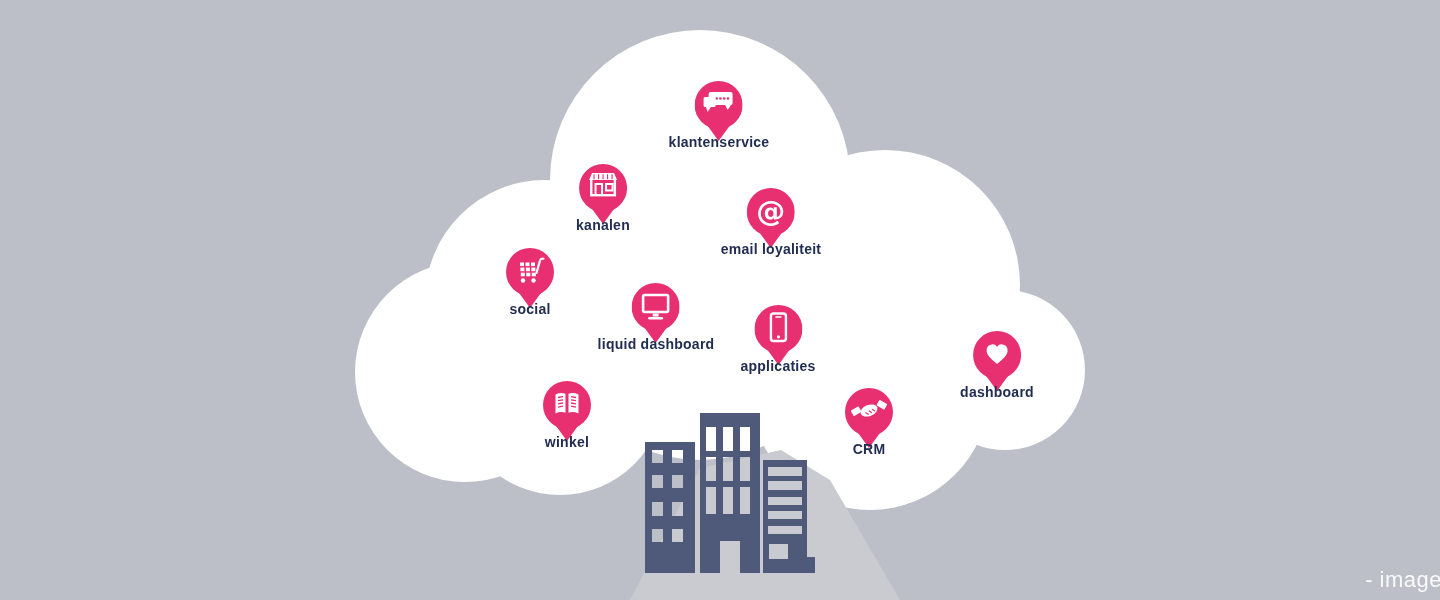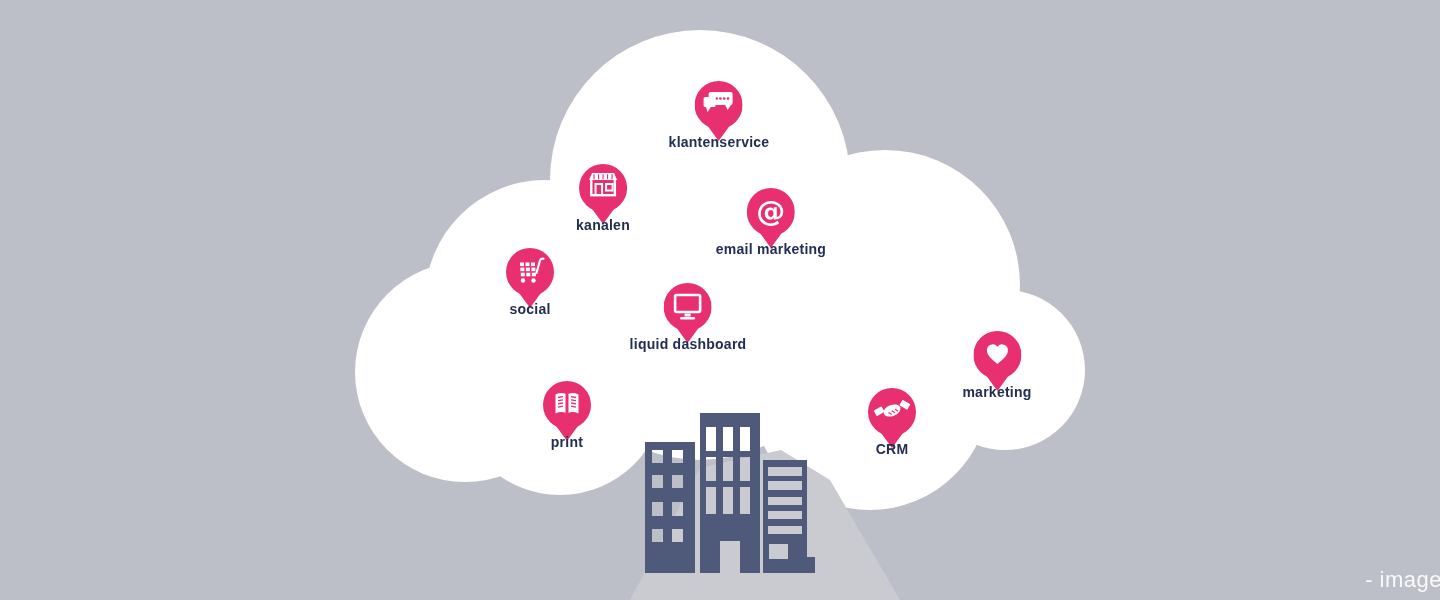--- a/index.html
+++ b/index.html
@@ -114,21 +114,21 @@
   </div>
 
   <div class="pin" style="left:771px;top:188px">
     <svg class="pin-svg" viewBox="0 0 48 62">
       <g class="pin-body">
           <circle cx="24" cy="24" r="24"></circle>
           <polygon points="8,38 40,38 24,60"></polygon>
         </g>
       <text class="at-glyph" x="24" y="33" text-anchor="middle" font-size="29" fill="#ffffff">@</text>
     </svg>
-    <div class="pin-label">email marketing</div>
+    <div class="pin-label">email loyaliteit</div>
   </div>
 
   <div class="pin" style="left:530px;top:248px">
     <svg class="pin-svg" viewBox="0 0 48 62">
       <g class="pin-body">
           <circle cx="24" cy="24" r="24"></circle>
           <polygon points="8,38 40,38 24,60"></polygon>
         </g>
       <g>
         <g class="w">
@@ -143,57 +143,71 @@
             <rect x="25.8" y="24.7" width="4" height="3.6"></rect>
           <circle cx="17" cy="32.5" r="2.2"></circle>
             <circle cx="27.5" cy="32.5" r="2.2"></circle>
         </g>
         <path class="ws" stroke-width="2.2" stroke-linecap="round" d="M30.5 25l3.5-12.5q.8-2.6 3.5-1.8"></path>
       </g>
     </svg>
     <div class="pin-label">social</div>
   </div>
 
-  <div class="pin" style="left:688px;top:283px">
+  <div class="pin" style="left:656px;top:283px">
     <svg class="pin-svg" viewBox="0 0 48 62">
       <g class="pin-body">
           <circle cx="24" cy="24" r="24"></circle>
           <polygon points="8,38 40,38 24,60"></polygon>
         </g>
       <g>
         <rect class="ws" stroke-width="2.6" x="11.5" y="12" width="25" height="17" rx="1.5"></rect>
         <rect class="w" x="21" y="30.5" width="6" height="3"></rect>
         <rect class="w" x="16.5" y="34" width="15" height="2.6" rx="1.3"></rect>
       </g>
     </svg>
     <div class="pin-label">liquid dashboard</div>
   </div>
 
+  <div class="pin" style="left:778px;top:305px">
+    <svg class="pin-svg" viewBox="0 0 48 62">
+      <g class="pin-body">
+          <circle cx="24" cy="24" r="24"></circle>
+          <polygon points="8,38 40,38 24,60"></polygon>
+        </g>
+      <g>
+        <rect class="ws" stroke-width="2.4" x="16.5" y="8.5" width="15" height="27.5" rx="2.5"></rect>
+        <path class="ws" stroke-width="1.6" d="M21 12h6"></path>
+        <circle class="w" cx="24" cy="31.8" r="1.6"></circle>
+      </g>
+    </svg>
+    <div class="pin-label">applicaties</div>
+  </div>
 
 
 
   <div class="pin" style="left:567px;top:381px">
     <svg class="pin-svg" viewBox="0 0 48 62">
       <g class="pin-body">
           <circle cx="24" cy="24" r="24"></circle>
           <polygon points="8,38 40,38 24,60"></polygon>
         </g>
       <g>
         <path class="w" d="M12.5 13.5q5-2.5 10-.8v19q-5-1.7-10 .8z"></path>
         <path class="w" d="M35.5 13.5q-5-2.5-10-.8v19q5-1.7 10 .8z"></path>
         <g class="pl" stroke-width="1.3">
           <path d="M15 16.5l5-.9M15 19.7l5-.9M15 22.9l5-.9M15 26.1l5-.9"></path>
           <path d="M28 15.6l5 .9M28 18.8l5 .9M28 22l5 .9M28 25.2l5 .9"></path>
         </g>
       </g>
     </svg>
-    <div class="pin-label">print</div>
-  </div>
-
-  <div class="pin" style="left:892px;top:388px">
+    <div class="pin-label">winkel</div>
+  </div>
+
+  <div class="pin" style="left:869px;top:388px">
     <svg class="pin-svg" viewBox="0 0 48 62">
       <g class="pin-body">
           <circle cx="24" cy="24" r="24"></circle>
           <polygon points="8,38 40,38 24,60"></polygon>
         </g>
       <g>
         <rect class="w" x="6.5" y="20" width="9" height="6.5" rx="1" transform="rotate(-30 11 23)"></rect>
         <rect class="w" x="32.5" y="13.5" width="9" height="6.5" rx="1" transform="rotate(30 37 16.5)"></rect>
         <ellipse class="w" cx="24" cy="22.5" rx="8.8" ry="5.6" transform="rotate(-21 24 22.5)"></ellipse>
         <g class="pl" stroke-width="1.2">
@@ -205,18 +219,18 @@
   </div>
 
   <div class="pin" style="left:997px;top:331px">
     <svg class="pin-svg" viewBox="0 0 48 62">
       <g class="pin-body">
           <circle cx="24" cy="24" r="24"></circle>
           <polygon points="8,38 40,38 24,60"></polygon>
         </g>
       <path class="w" d="M24 33C17.5 27.5 13.5 24 13.5 19.2a5.8 5.8 0 0 1 10.5-3.4 5.8 5.8 0 0 1 10.5 3.4C34.5 24 30.5 27.5 24 33z"></path>
     </svg>
-    <div class="pin-label">marketing</div>
+    <div class="pin-label">dashboard</div>
   </div>
 
   <div class="watermark">- image</div>
 
 </div>
 
 </body></html>

